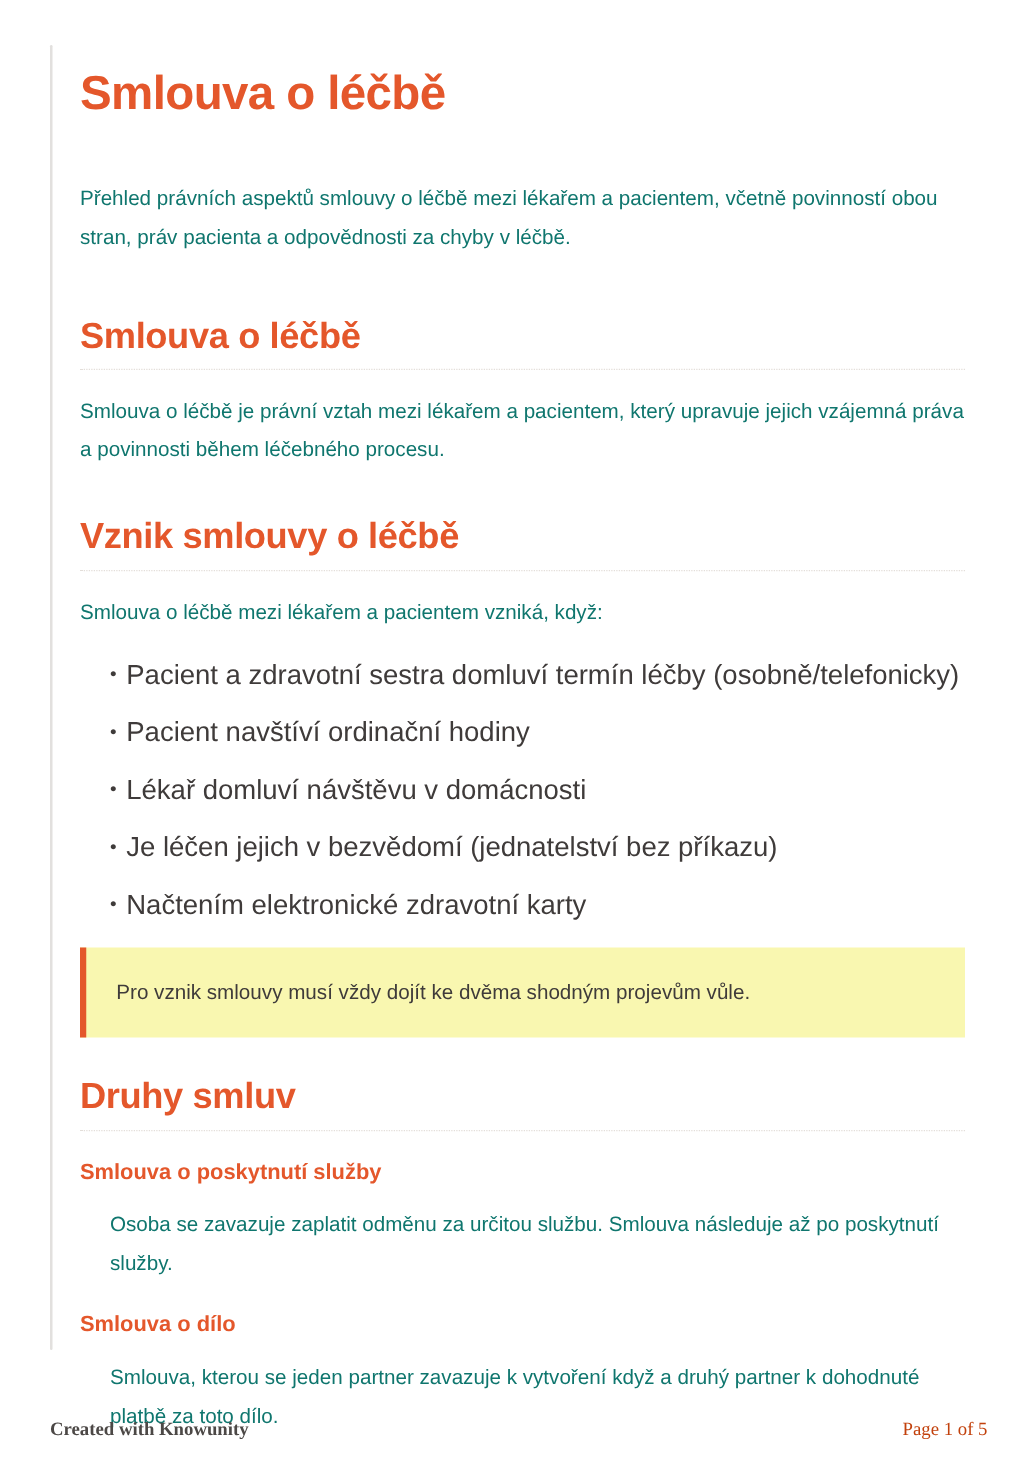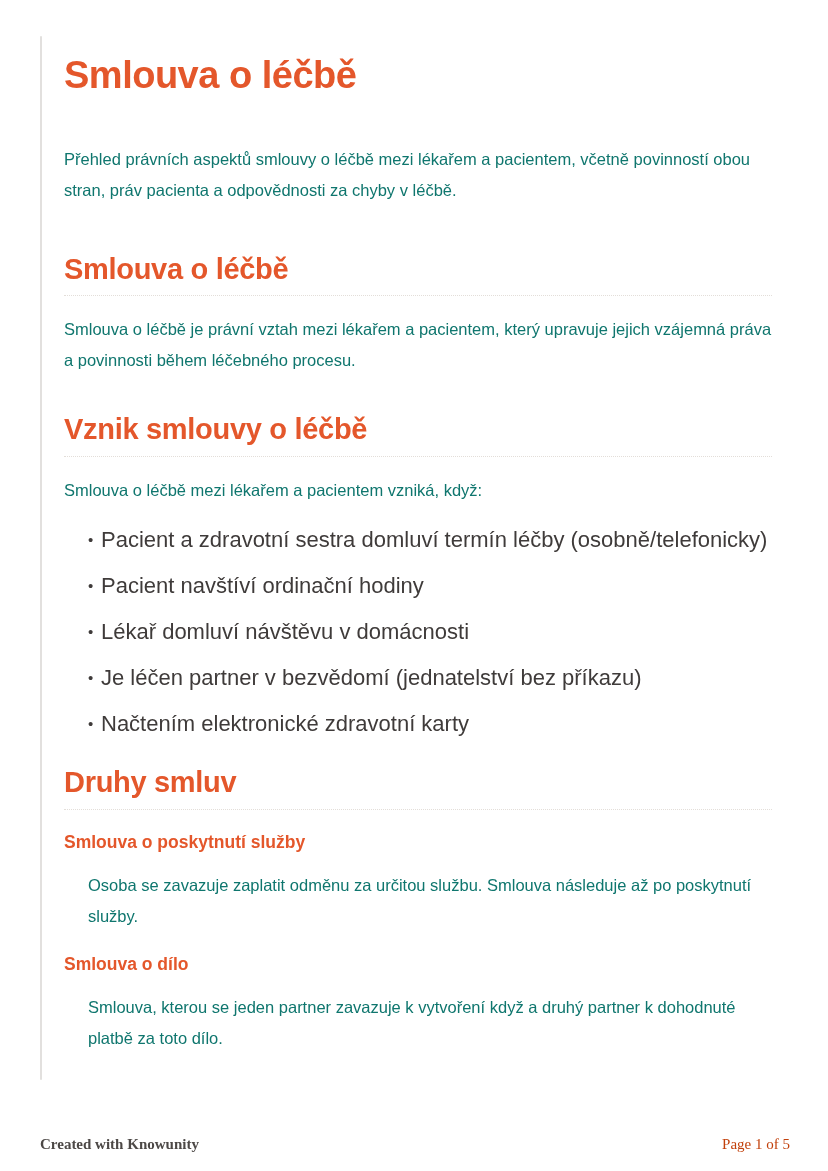--- a/index.html
+++ b/index.html
@@ -151,24 +151,27 @@
     </div>
 
     <div class="section section-vznik">
       <h2 class="section-heading">Vznik smlouvy o léčbě</h2>
       <p class="body-text">Smlouva o léčbě mezi lékařem a pacientem vzniká, když:</p>
 
       <ul class="bullet-list">
         <li>Pacient a zdravotní sestra domluví termín léčby (osobně/telefonicky)</li>
         <li>Pacient navštíví ordinační hodiny</li>
         <li>Lékař domluví návštěvu v domácnosti</li>
-        <li>Je léčen partner v bezvědomí (jednatelství bez příkazu)</li>
+        <li>Je léčen jejich v bezvědomí (jednatelství bez příkazu)</li>
         <li>Načtením elektronické zdravotní karty</li>
       </ul>
 
+      <div class="callout">
+        <p>Pro vznik smlouvy musí vždy dojít ke dvěma shodným projevům vůle.</p>
+      </div>
     </div>
 
     <div class="section">
       <h2 class="section-heading">Druhy smluv</h2>
 
       <div>
         <h3 class="sub-heading">Smlouva o poskytnutí služby</h3>
         <p class="body-text sub-body">Osoba se zavazuje zaplatit odměnu za určitou službu. Smlouva následuje až po poskytnutí služby.</p>
       </div>
 

